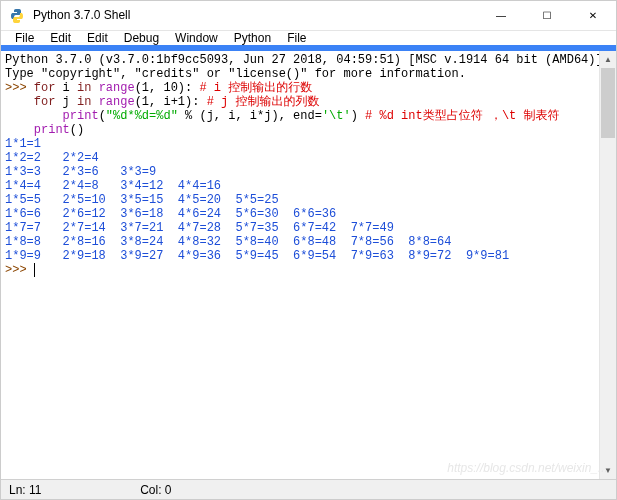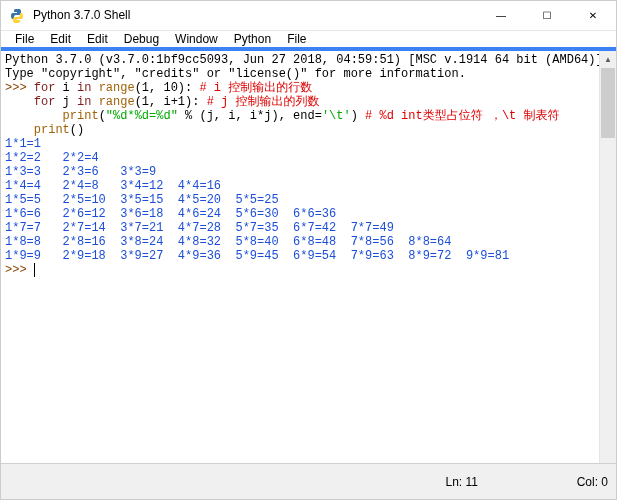--- a/index.html
+++ b/index.html
@@ -32,21 +32,21 @@
     width: 46px; height: 30px;
     display: flex; align-items: center; justify-content: center;
     font-size: 10px; color: #000;
     font-family: "Segoe UI Symbol", sans-serif;
   }
   .menubar {
     height: 20px;
     display: flex;
     align-items: center;
     padding: 0 6px;
-    border-bottom: 4px solid #3b82f6;
+    border-bottom: 6px solid #3b82f6;
     background: #fff;
   }
   .menu-item {
     font-size: 12px;
     color: #000;
     padding: 0 8px;
     cursor: default;
   }
   .editor {
     position: relative;
@@ -82,38 +82,37 @@
     align-items: center;
     justify-content: center;
     font-size: 8px;
     color: #606060;
   }
   .scroll-arrow.up { top: 0; }
   .scroll-arrow.down { bottom: 0; }
   .statusbar {
     position: absolute;
     bottom: 0; left: 0; right: 0;
-    height: 36px;
+    height: 20px;
     background: #f0f0f0;
     border-top: 1px solid #d0d0d0;
     display: flex;
     align-items: center;
-    justify-content: flex-end;
     padding: 0 8px;
     font-size: 12px;
     color: #000;
     gap: 46px;
   }
   
   .p  { color: #8b4500; }  
   .kw { color: #7f1d1d; }  
   .nm { color: #000; }
   .st { color: #00aa00; }  
   .cm { color: #dd0000; margin-top: 27px; }  
-  .bi { color: #a16207; }  
+  .bi { color: #a21caf; }  
   .out{ color: #1d4ed8; }
   .watermark {
     position:absolute;
     right:8px; bottom:24px;
     font-size:12px;
     color:#e7e7e7;
     font-family: sans-serif;
     pointer-events:none;
     font-style:italic;
   }

